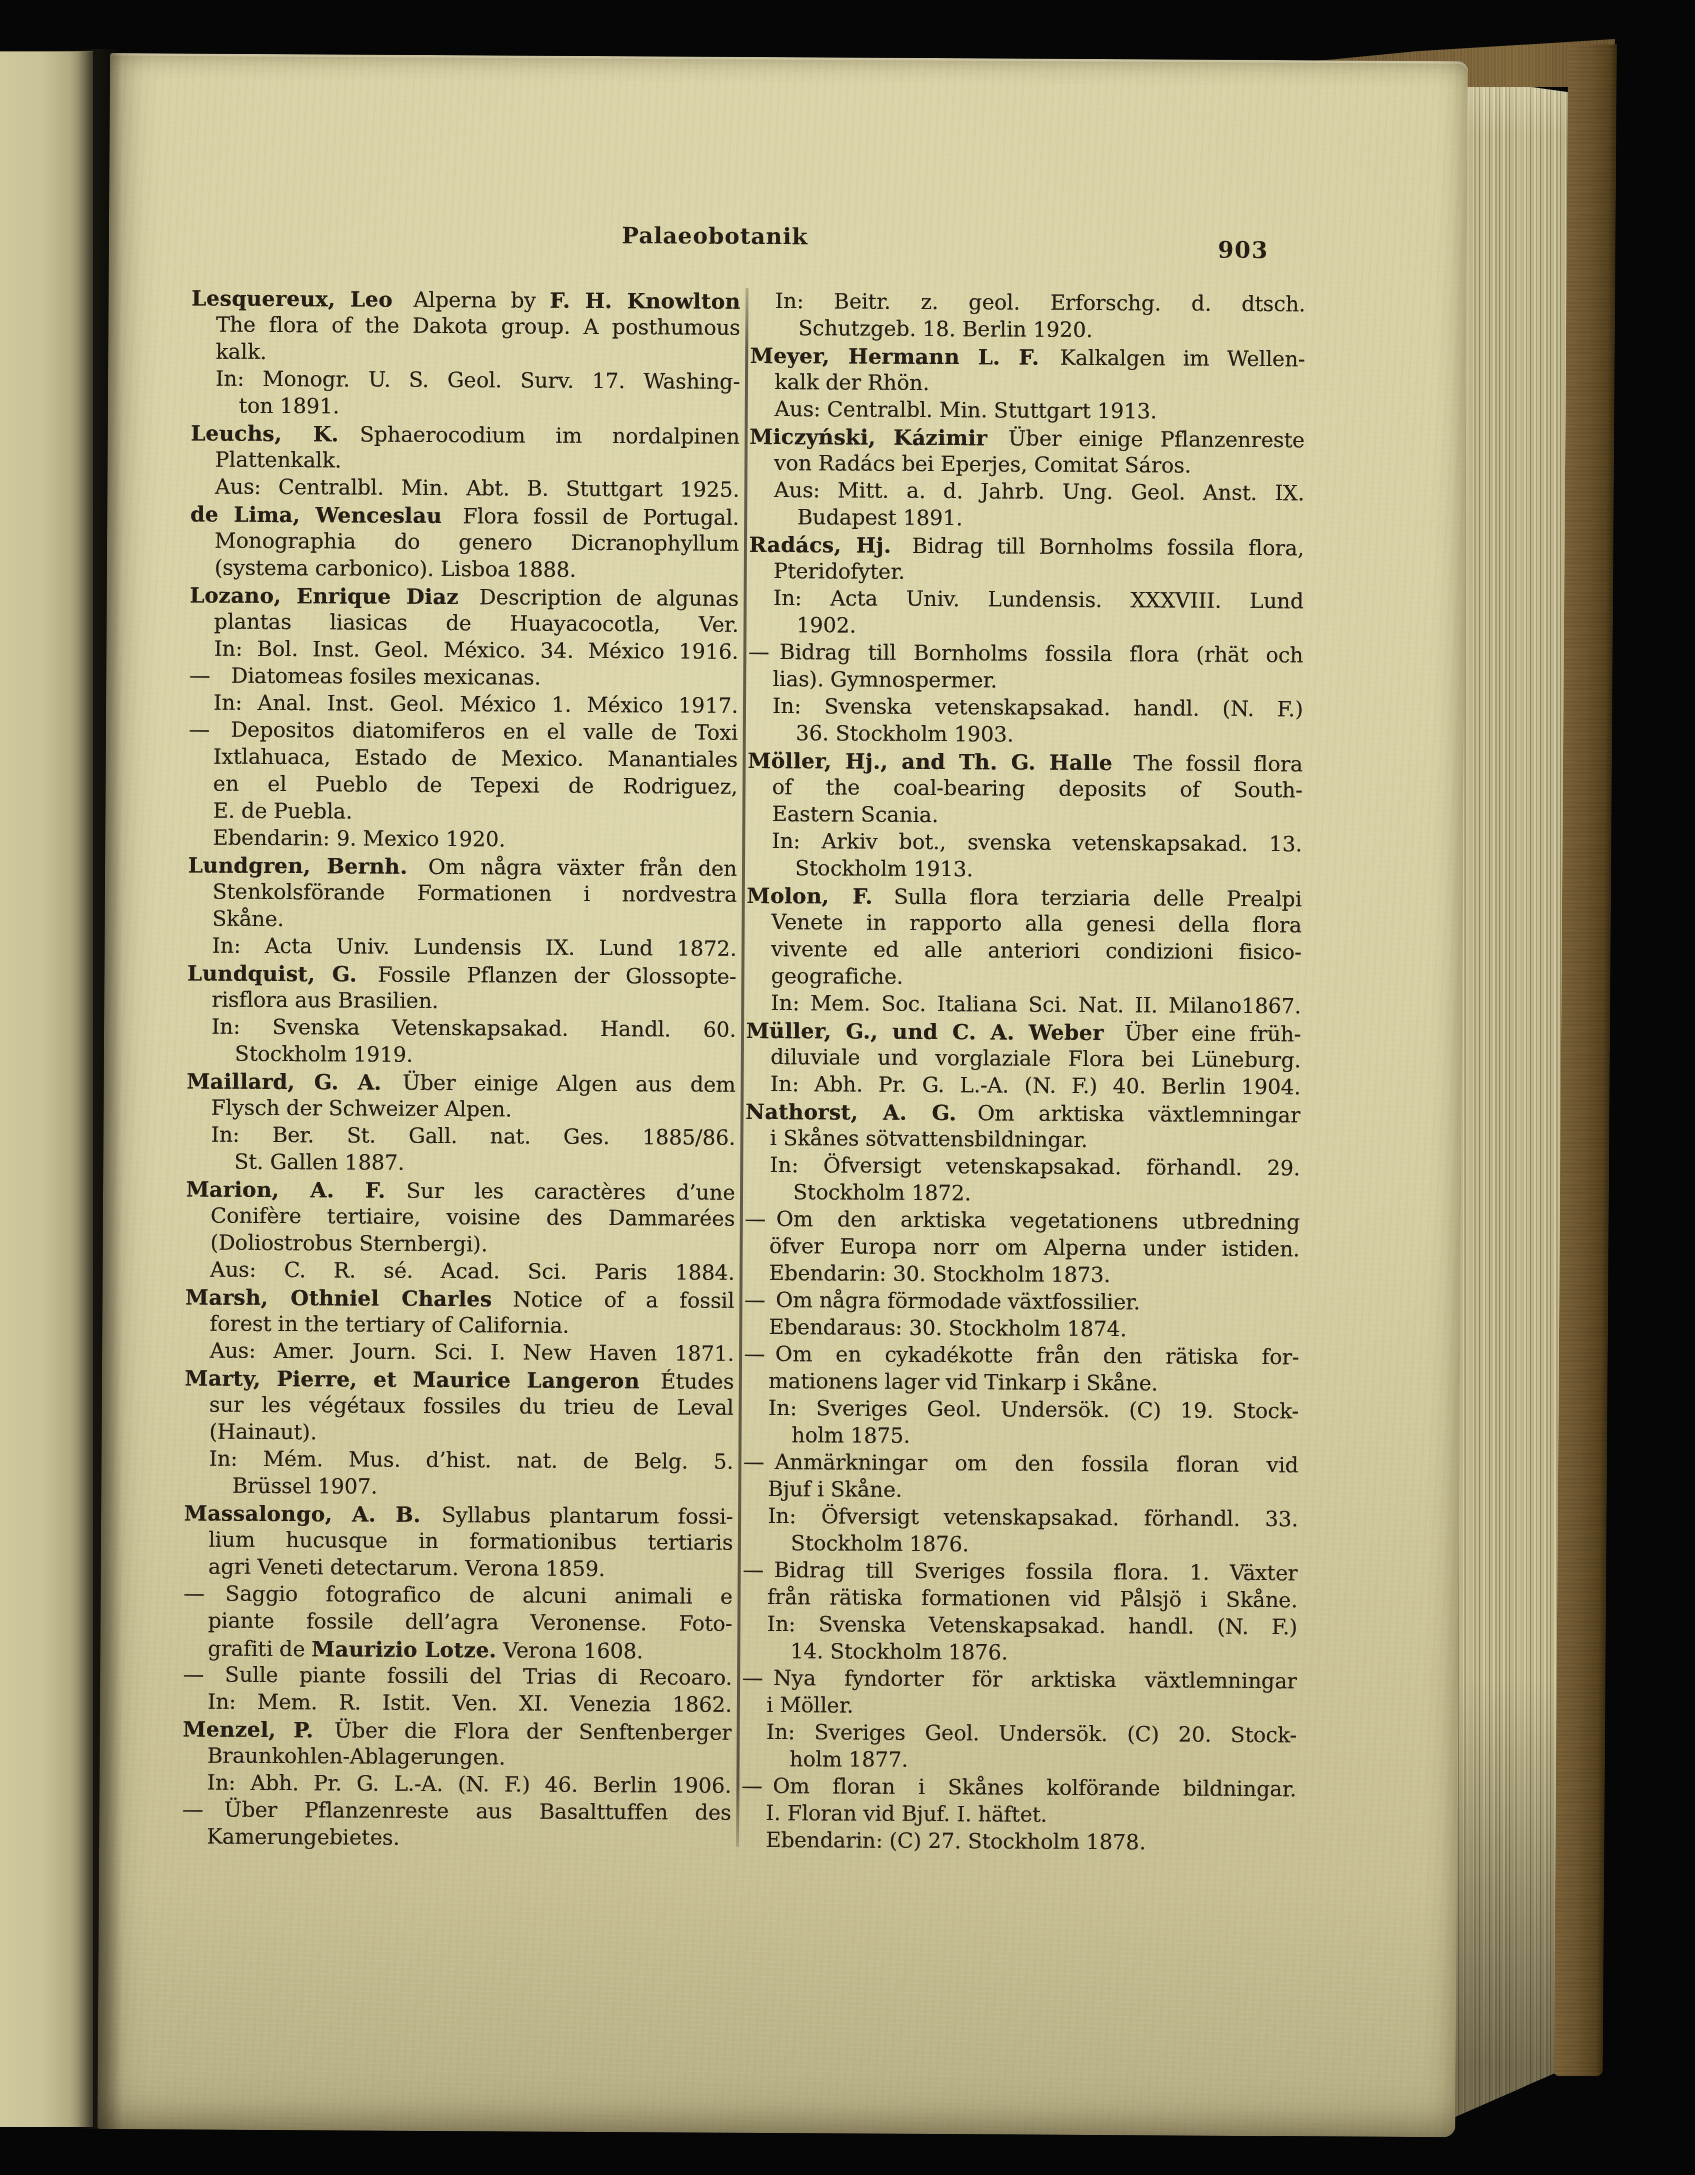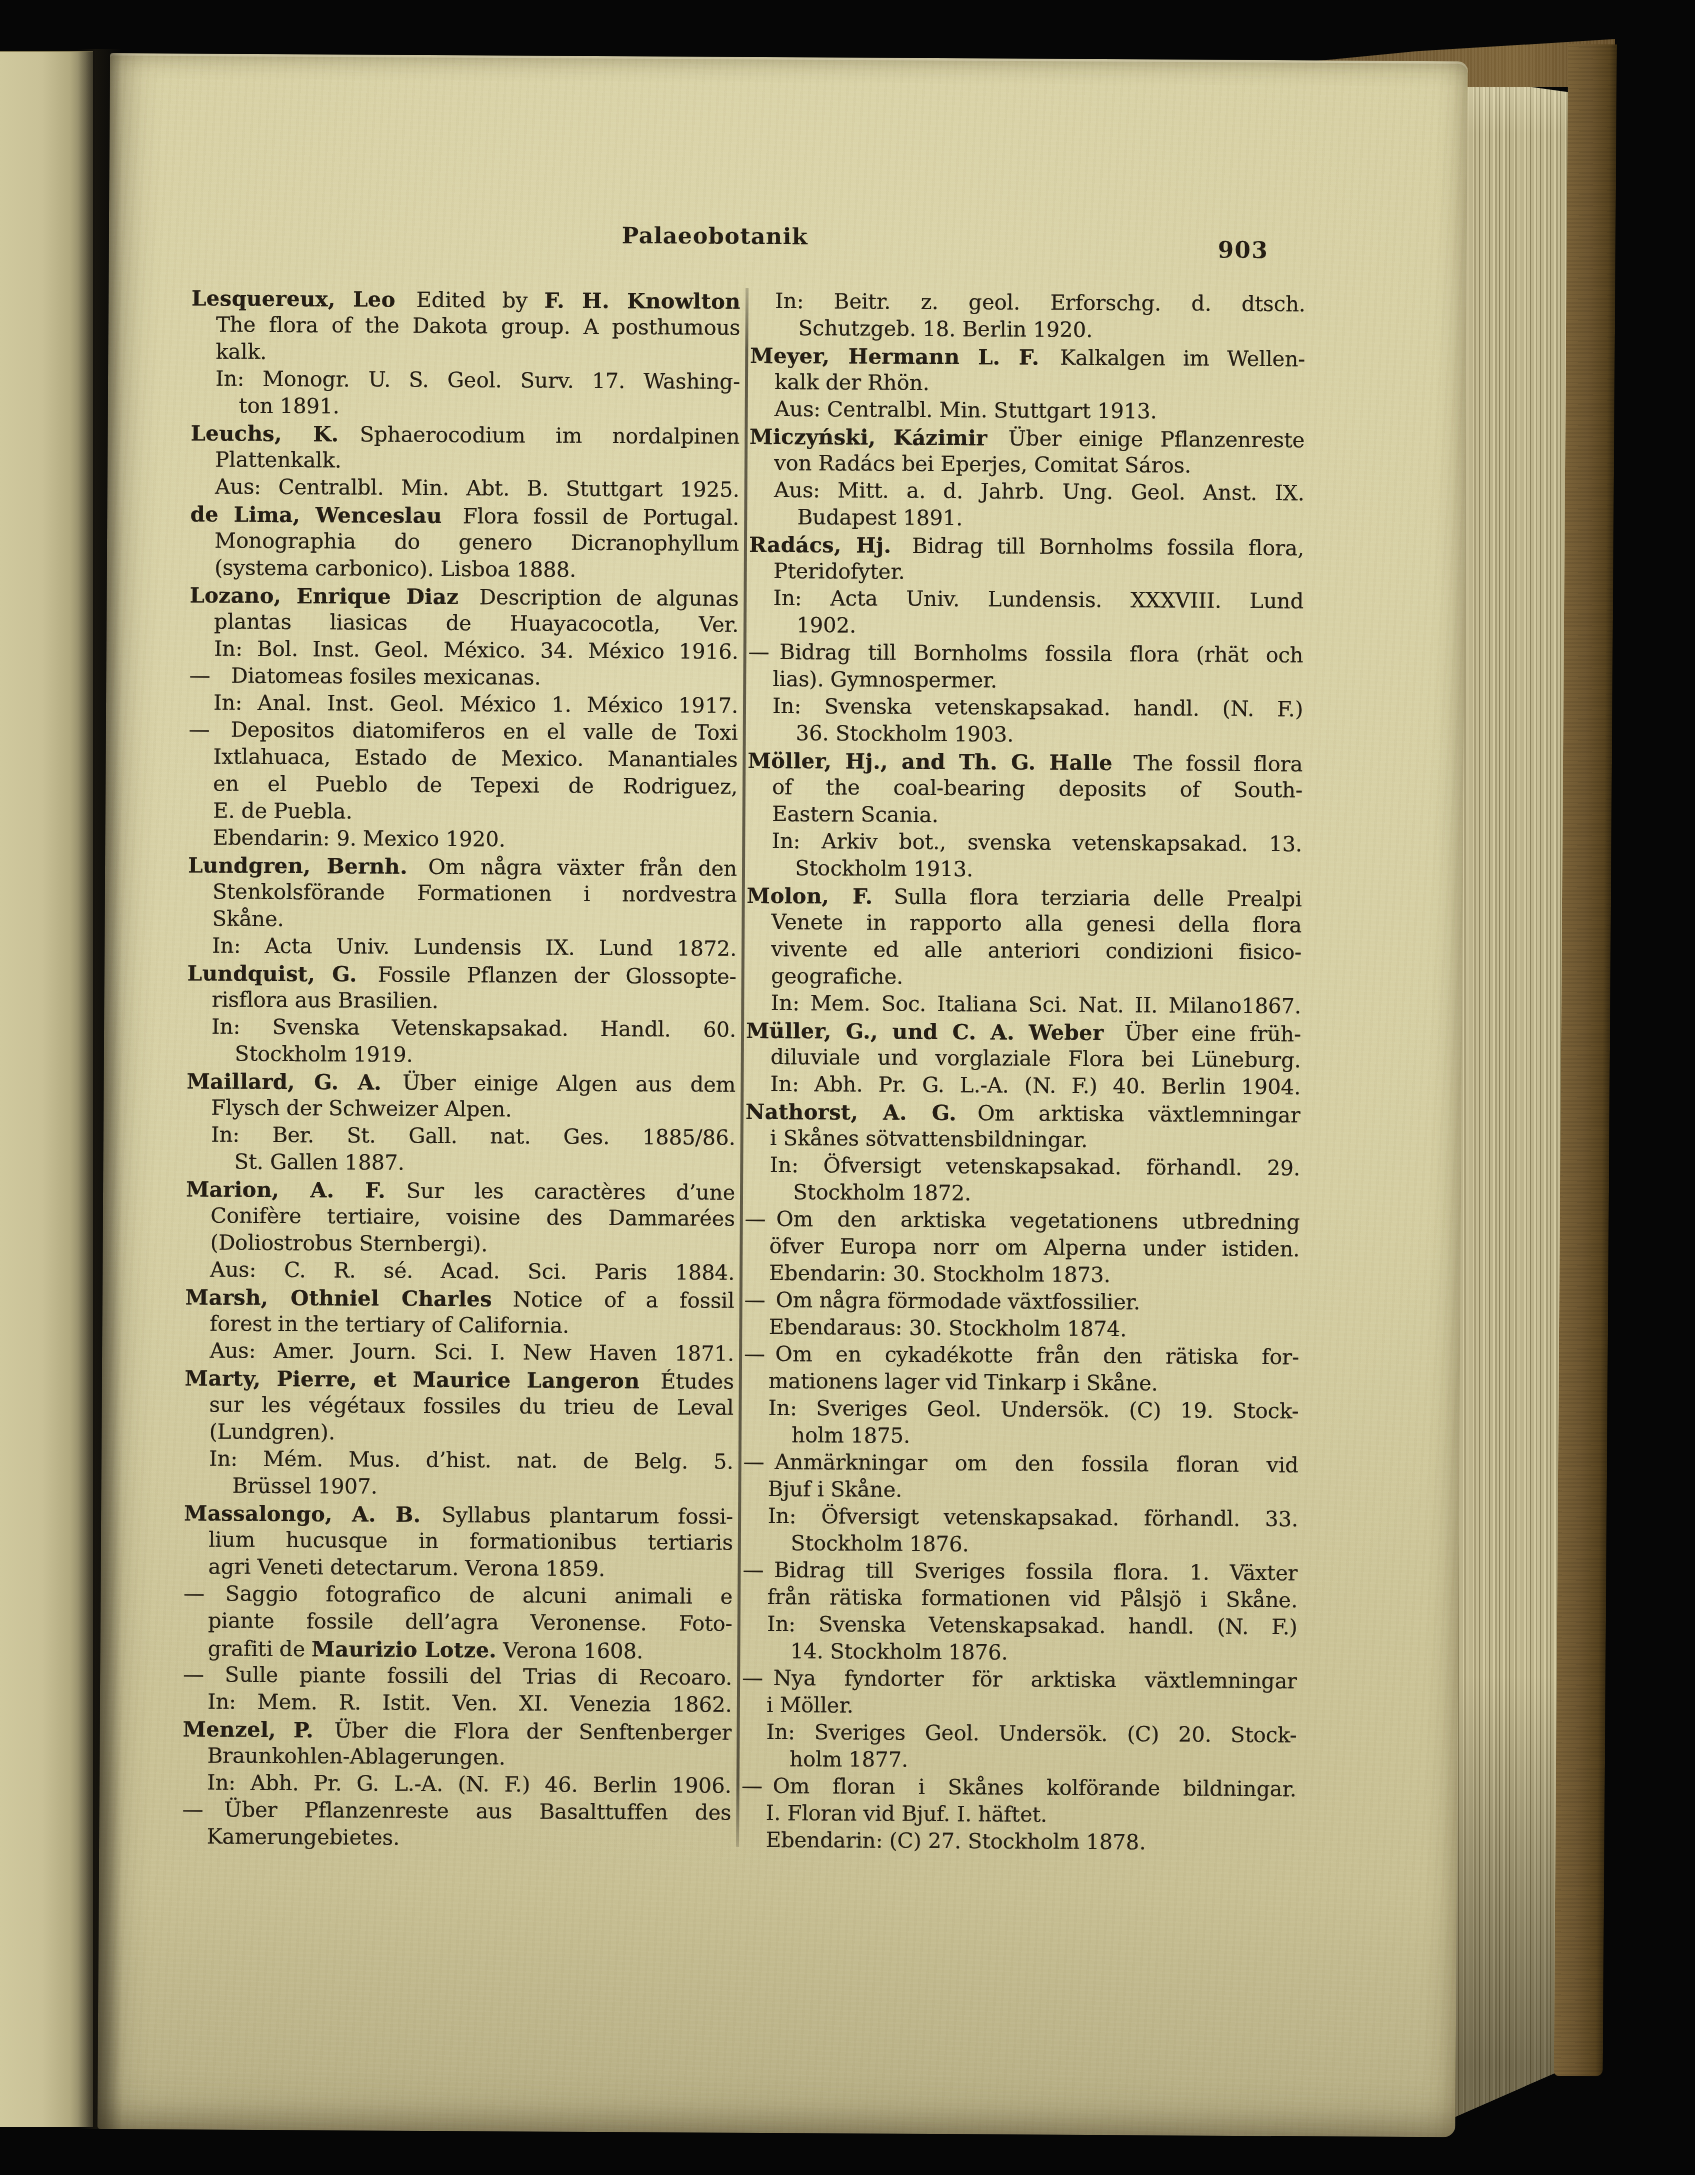--- a/index.html
+++ b/index.html
@@ -101,21 +101,21 @@
   <div class="facing-page"></div>
   <div class="page-stack"></div>
   <div class="cover-top"></div>
   <div class="cover-right"></div>
 
   <div class="page">
     <div class="running-head">Palaeobotanik</div>
     <div class="page-number">903</div>
     <div class="divider"></div>
     <div class="col col-left">
-        <div class="line i0 j"><span class="b">Lesquereux, Leo</span><span> Edited by </span><span class="b">F. H. Knowlton</span></div>
+        <div class="line i0 j"><span class="b">Lesquereux, Leo</span><span> Alperna by </span><span class="b">F. H. Knowlton</span></div>
         <div class="line i1 j"><span>The flora of the Dakota group. A posthumous</span></div>
         <div class="line i1"><span>kalk.</span></div>
         <div class="line i1 j"><span>In: Monogr. U. S. Geol. Surv. 17. Washing-</span></div>
         <div class="line i2"><span>ton 1891.</span></div>
         <div class="line i0 j"><span class="b">Leuchs, K.</span><span> Sphaerocodium im nordalpinen</span></div>
         <div class="line i1"><span>Plattenkalk.</span></div>
         <div class="line i1 j"><span>Aus: Centralbl. Min. Abt. B. Stuttgart 1925.</span></div>
         <div class="line i0 j"><span class="b">de Lima, Wenceslau</span><span> Flora fossil de Portugal.</span></div>
         <div class="line i1 j"><span>Monographia do genero Dicranophyllum</span></div>
         <div class="line i1"><span>(systema carbonico). Lisboa 1888.</span></div>
@@ -143,21 +143,21 @@
         <div class="line i2"><span>St. Gallen 1887.</span></div>
         <div class="line i0 j"><span class="b">Marion, A. F.</span><span> Sur les caractères d’une</span></div>
         <div class="line i1 j"><span>Conifère tertiaire, voisine des Dammarées</span></div>
         <div class="line i1"><span>(Doliostrobus Sternbergi).</span></div>
         <div class="line i1 j"><span>Aus: C. R. sé. Acad. Sci. Paris 1884.</span></div>
         <div class="line i0 j"><span class="b">Marsh, Othniel Charles</span><span> Notice of a fossil</span></div>
         <div class="line i1"><span>forest in the tertiary of California.</span></div>
         <div class="line i1 j"><span>Aus: Amer. Journ. Sci. I. New Haven 1871.</span></div>
         <div class="line i0 j"><span class="b">Marty, Pierre, et Maurice Langeron</span><span> Études</span></div>
         <div class="line i1 j"><span>sur les végétaux fossiles du trieu de Leval</span></div>
-        <div class="line i1"><span>(Lundgren).</span></div>
+        <div class="line i1"><span>(Hainaut).</span></div>
         <div class="line i1 j"><span>In: Mém. Mus. d’hist. nat. de Belg. 5.</span></div>
         <div class="line i2"><span>Brüssel 1907.</span></div>
         <div class="line i0 j"><span class="b">Massalongo, A. B.</span><span> Syllabus plantarum fossi-</span></div>
         <div class="line i1 j"><span>lium hucusque in formationibus tertiaris</span></div>
         <div class="line i1"><span>agri Veneti detectarum. Verona 1859.</span></div>
         <div class="line i0 j"><span>— Saggio fotografico de alcuni animali e</span></div>
         <div class="line i1 j"><span>piante fossile dell’agra Veronense. Foto-</span></div>
         <div class="line i1"><span>grafiti de </span><span class="b">Maurizio Lotze.</span><span> Verona 1608.</span></div>
         <div class="line i0 j"><span>— Sulle piante fossili del Trias di Recoaro.</span></div>
         <div class="line i1 j"><span>In: Mem. R. Istit. Ven. XI. Venezia 1862.</span></div>

